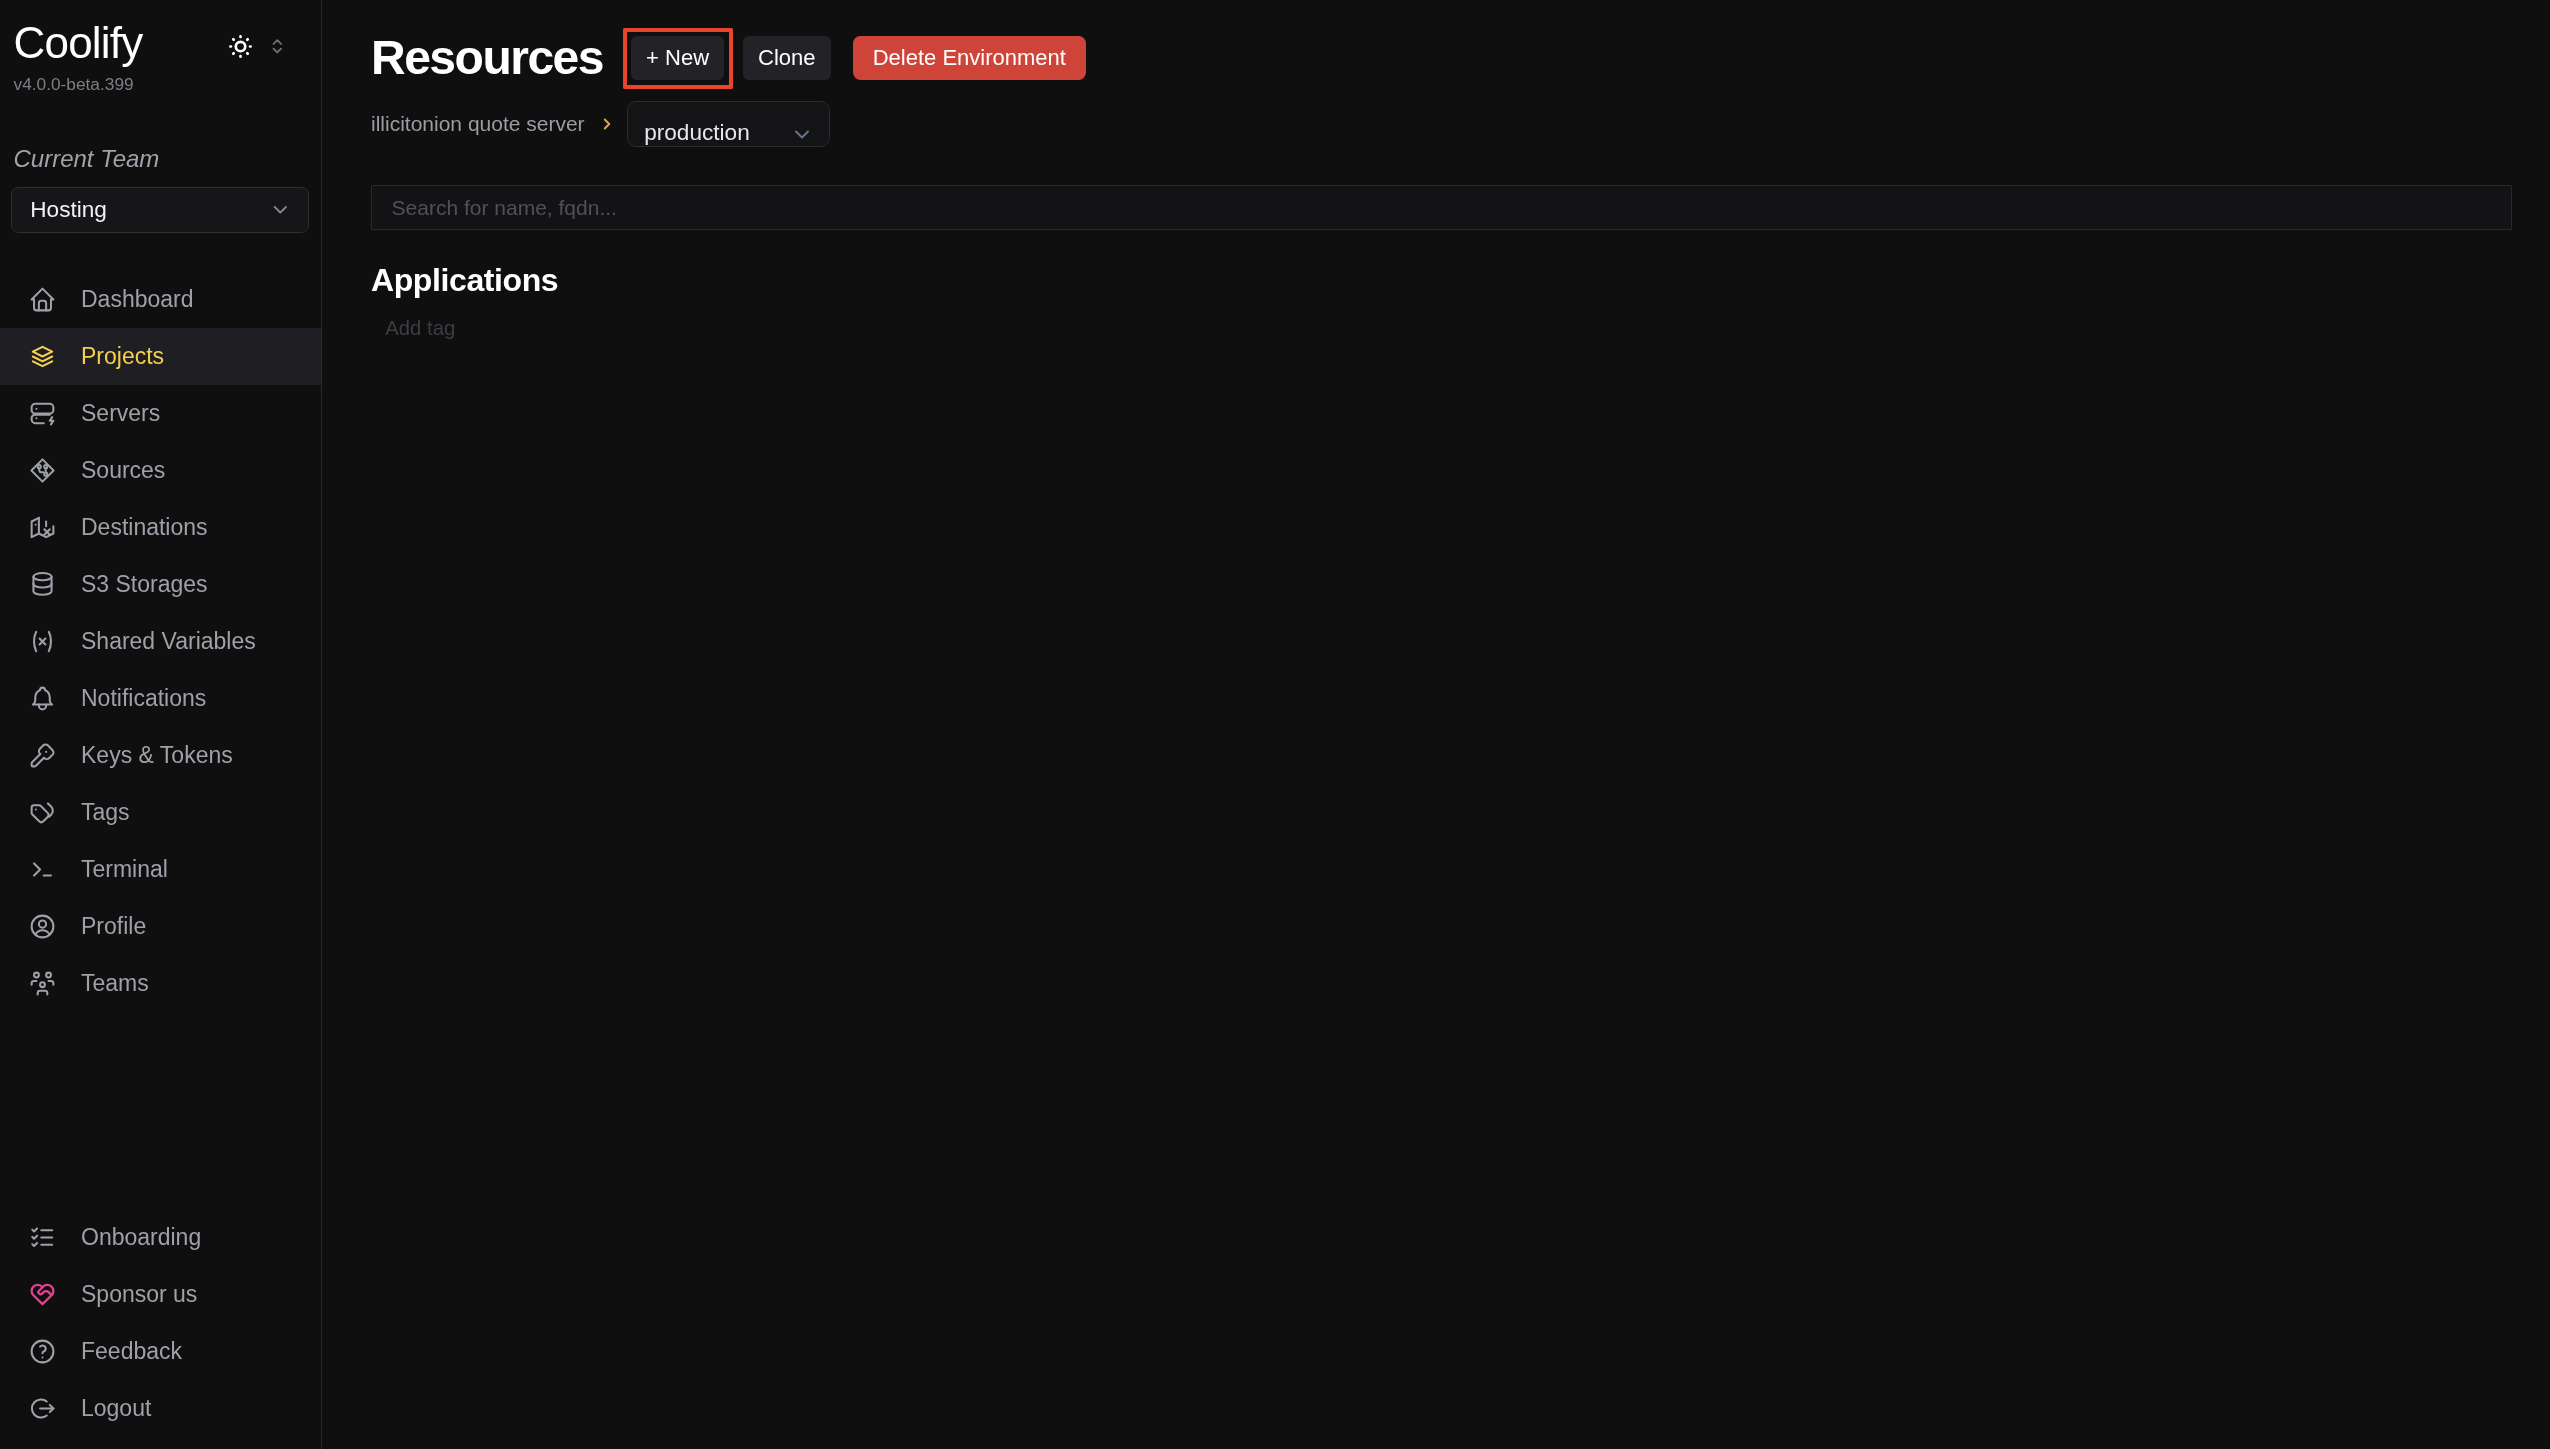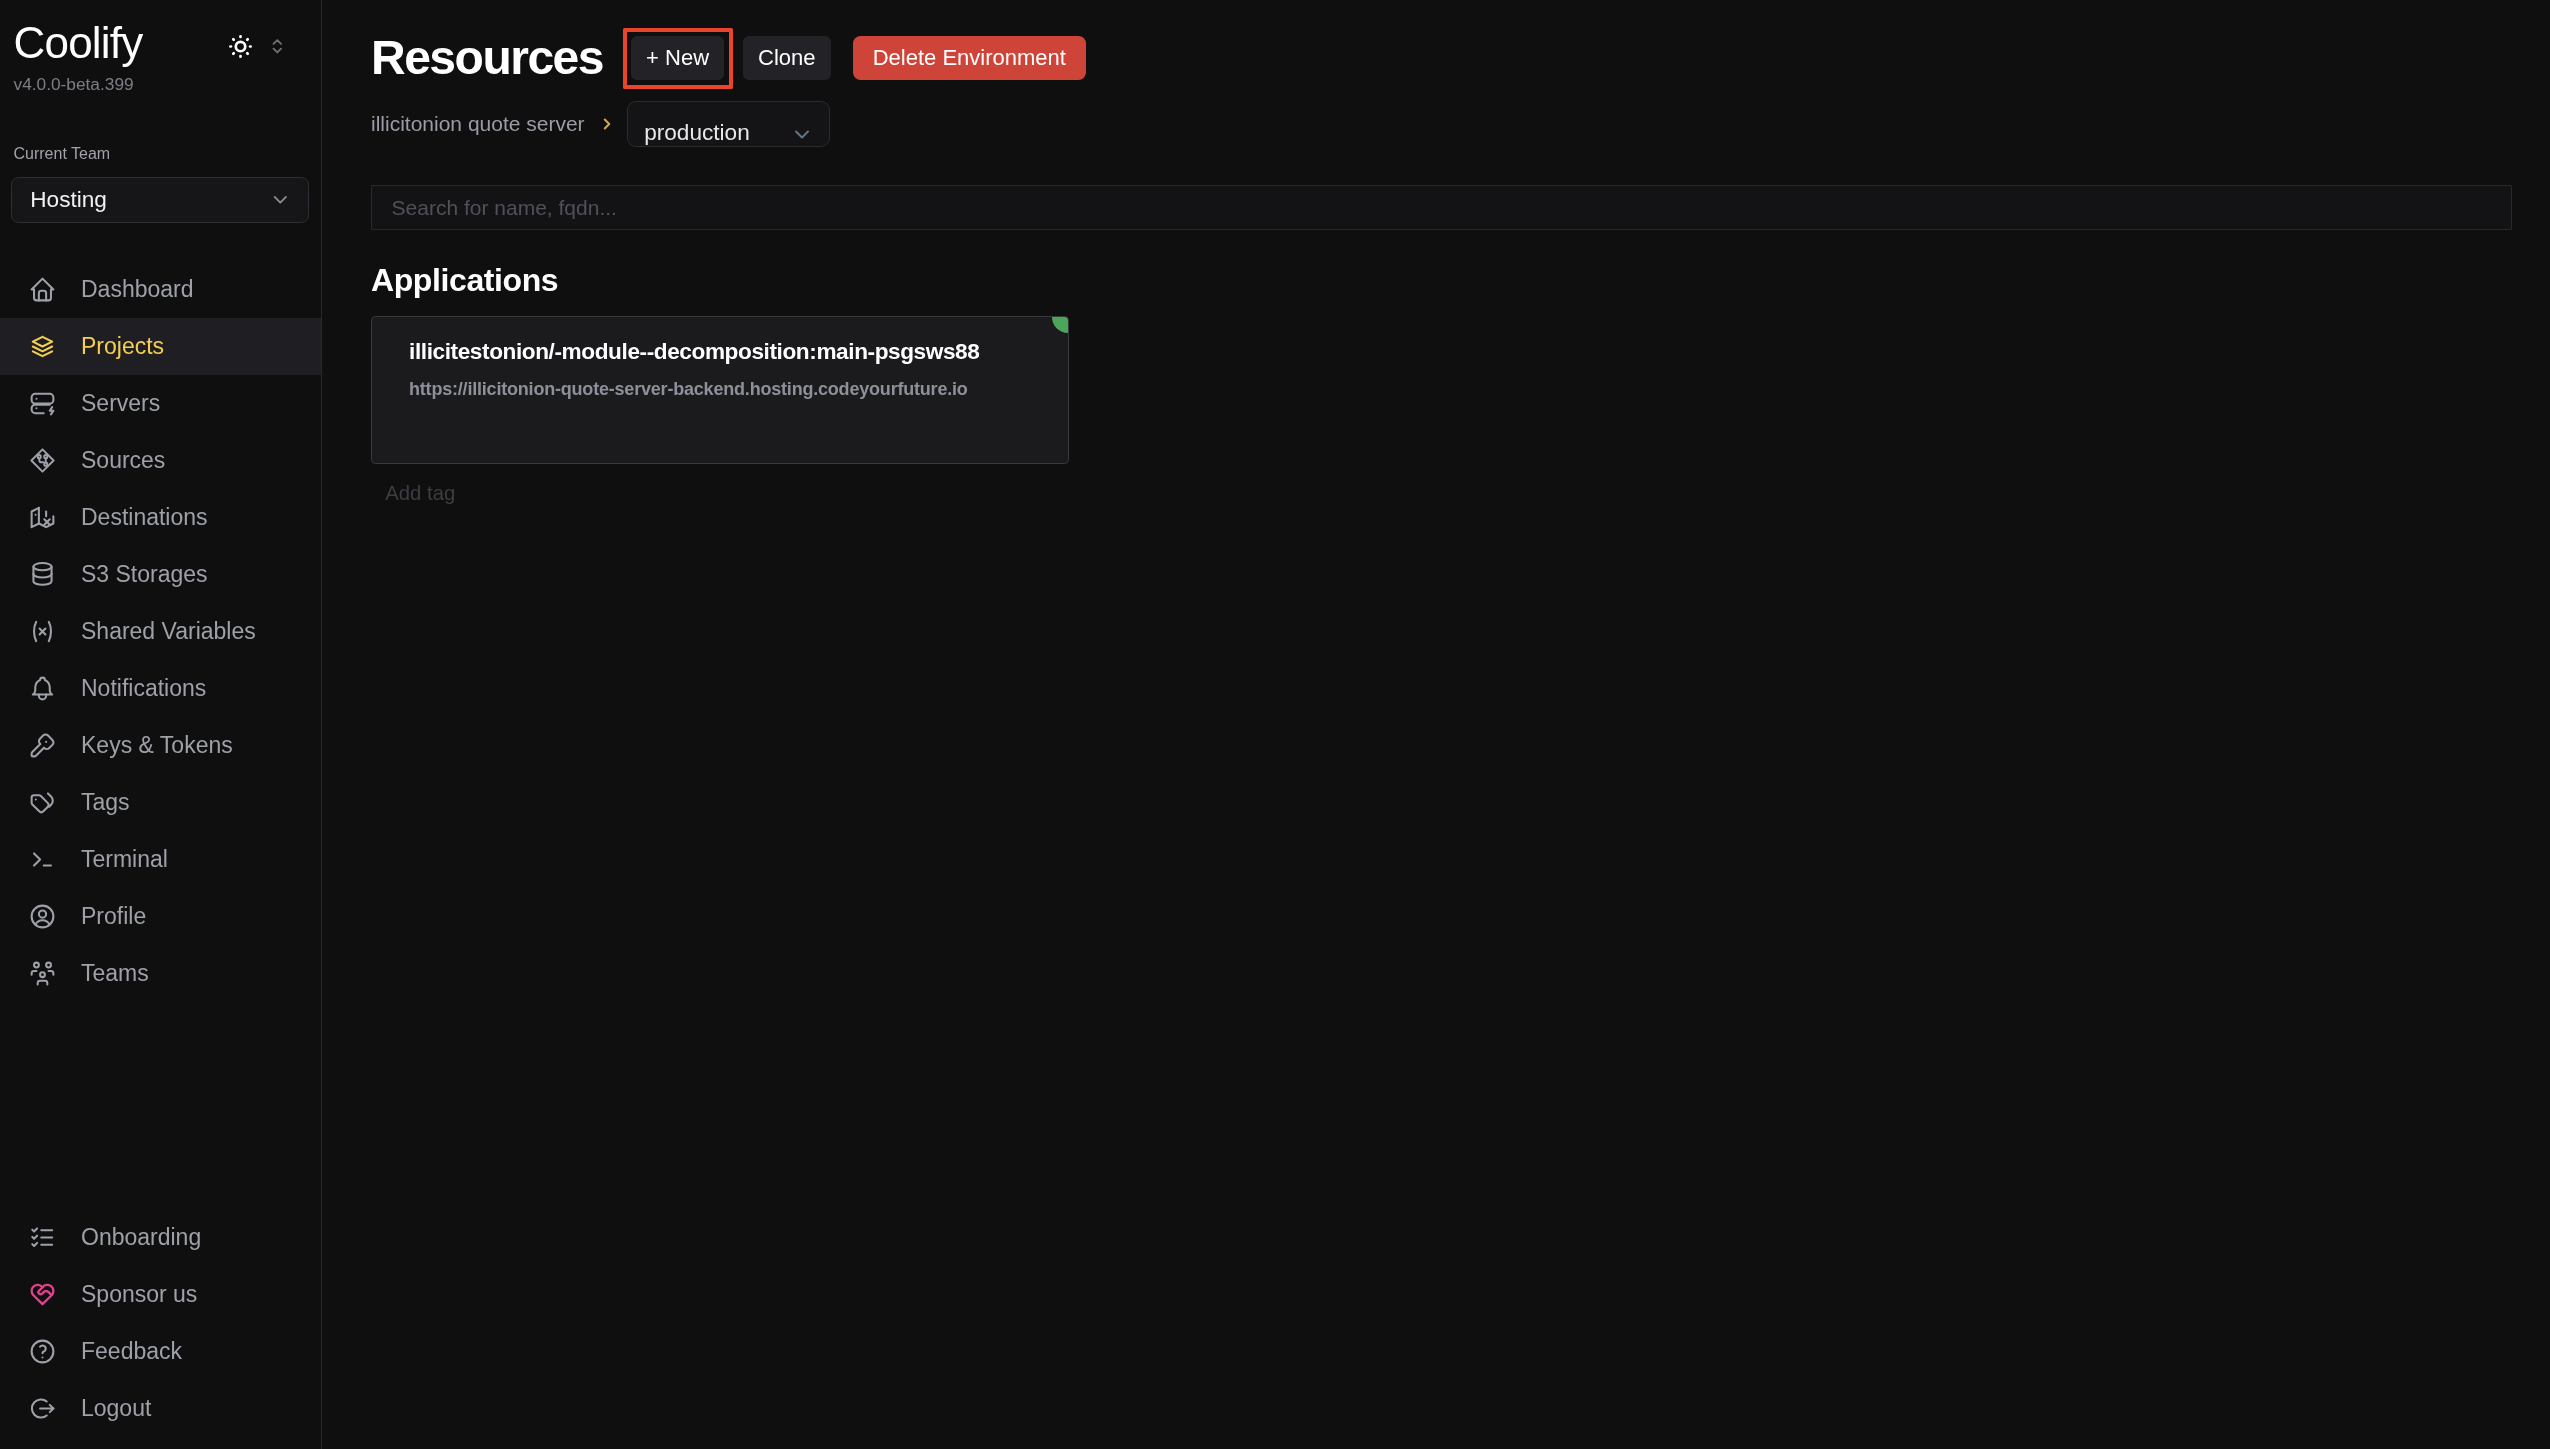--- a/index.html
+++ b/index.html
@@ -21,21 +21,21 @@
     display:flex; flex-direction:column;
   }
   .logo-row { display:flex; justify-content:space-between; align-items:flex-start; padding:21px 32px 0 13.5px; }
   .logo { font-size:44px; font-weight:400; letter-spacing:-0.8px; line-height:1; color:#fff; }
   .version { font-size:17.3px; color:#7d7d85; margin-top:9px; }
   .theme-controls { display:flex; align-items:center; gap:12px; margin-top:12px; }
   .theme-controls .icon { display:inline-flex; cursor:pointer; }
   .icon-sun svg { width:27px; height:27px; color:#ffffff; }
   .icon-selector svg { width:22.6px; height:22.6px; color:#6f6f77; }
 
-  .team-label { margin:50px 0 0 13.5px; font-size:16px; color:#a2a2ab; }
+  .team-label { margin:50px 0 0 13.5px; font-size:24px; color:#a2a2ab;font-style:italic; }
   .team-select {
     margin:13.5px 12px 0 11.3px; height:46px;
     background:#161619; border:1.5px solid #2f2f34; border-radius:7.5px;
     display:flex; align-items:center; justify-content:space-between;
     padding:0 16.6px 0 18px; font-size:22.6px; color:#f2f2f4; cursor:pointer;
   }
   .team-select svg { width:22.6px; height:22.6px; color:#8b8b93; }
 
   .nav-main { margin-top:38px; display:flex; flex-direction:column; }
   .nav-item {
@@ -375,23 +375,18 @@
         <svg viewBox="0 0 24 24" fill="none" stroke="currentColor" stroke-width="2" stroke-linecap="round" stroke-linejoin="round">
             <path d="M6 9.5l6 6l6 -6"></path>
           </svg>
       </div>
     </div>
 
     <input class="search" type="text" placeholder="Search for name, fqdn..." style="">
 
     <h2 class="apps-heading">Applications</h2>
 
-    <div class="card">
-      <div class="card-title">illicitestonion/-module--decomposition:main-psgsws88</div>
-      <div class="card-url">https://illicitonion-quote-server-backend.hosting.codeyourfuture.io</div>
-      <span class="status-corner"></span>
-    </div>
 
     <input class="add-tag" type="text" placeholder="Add tag" style="">
 
   </main>
 </div>
 
 
 </body></html>

